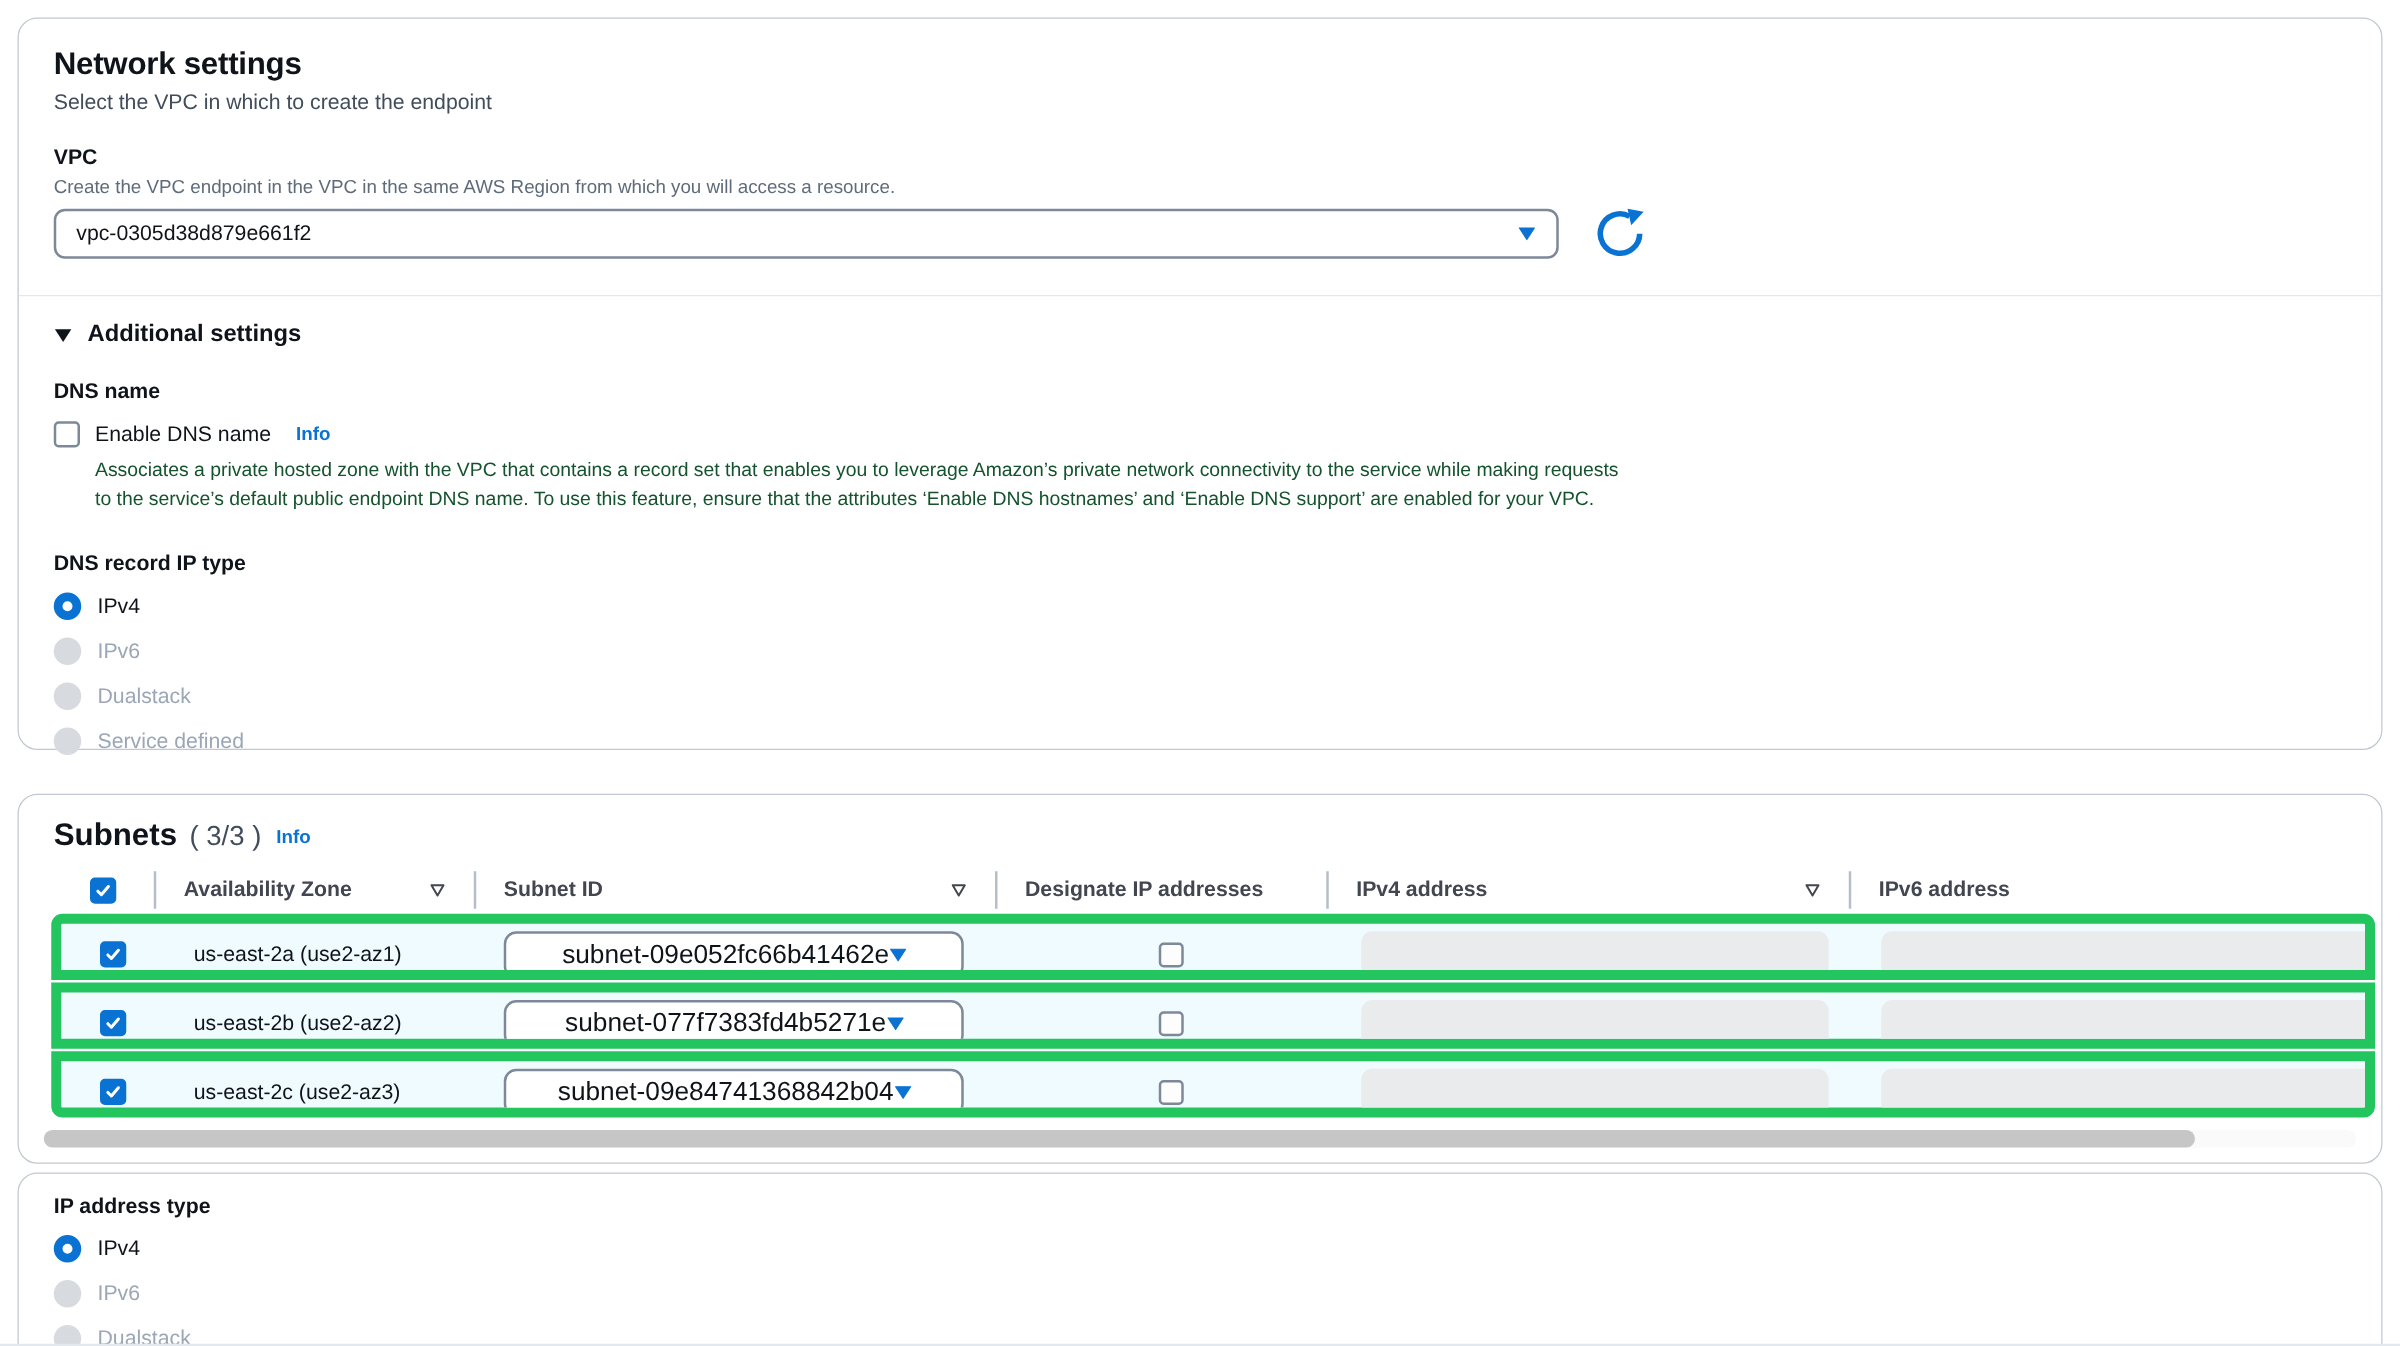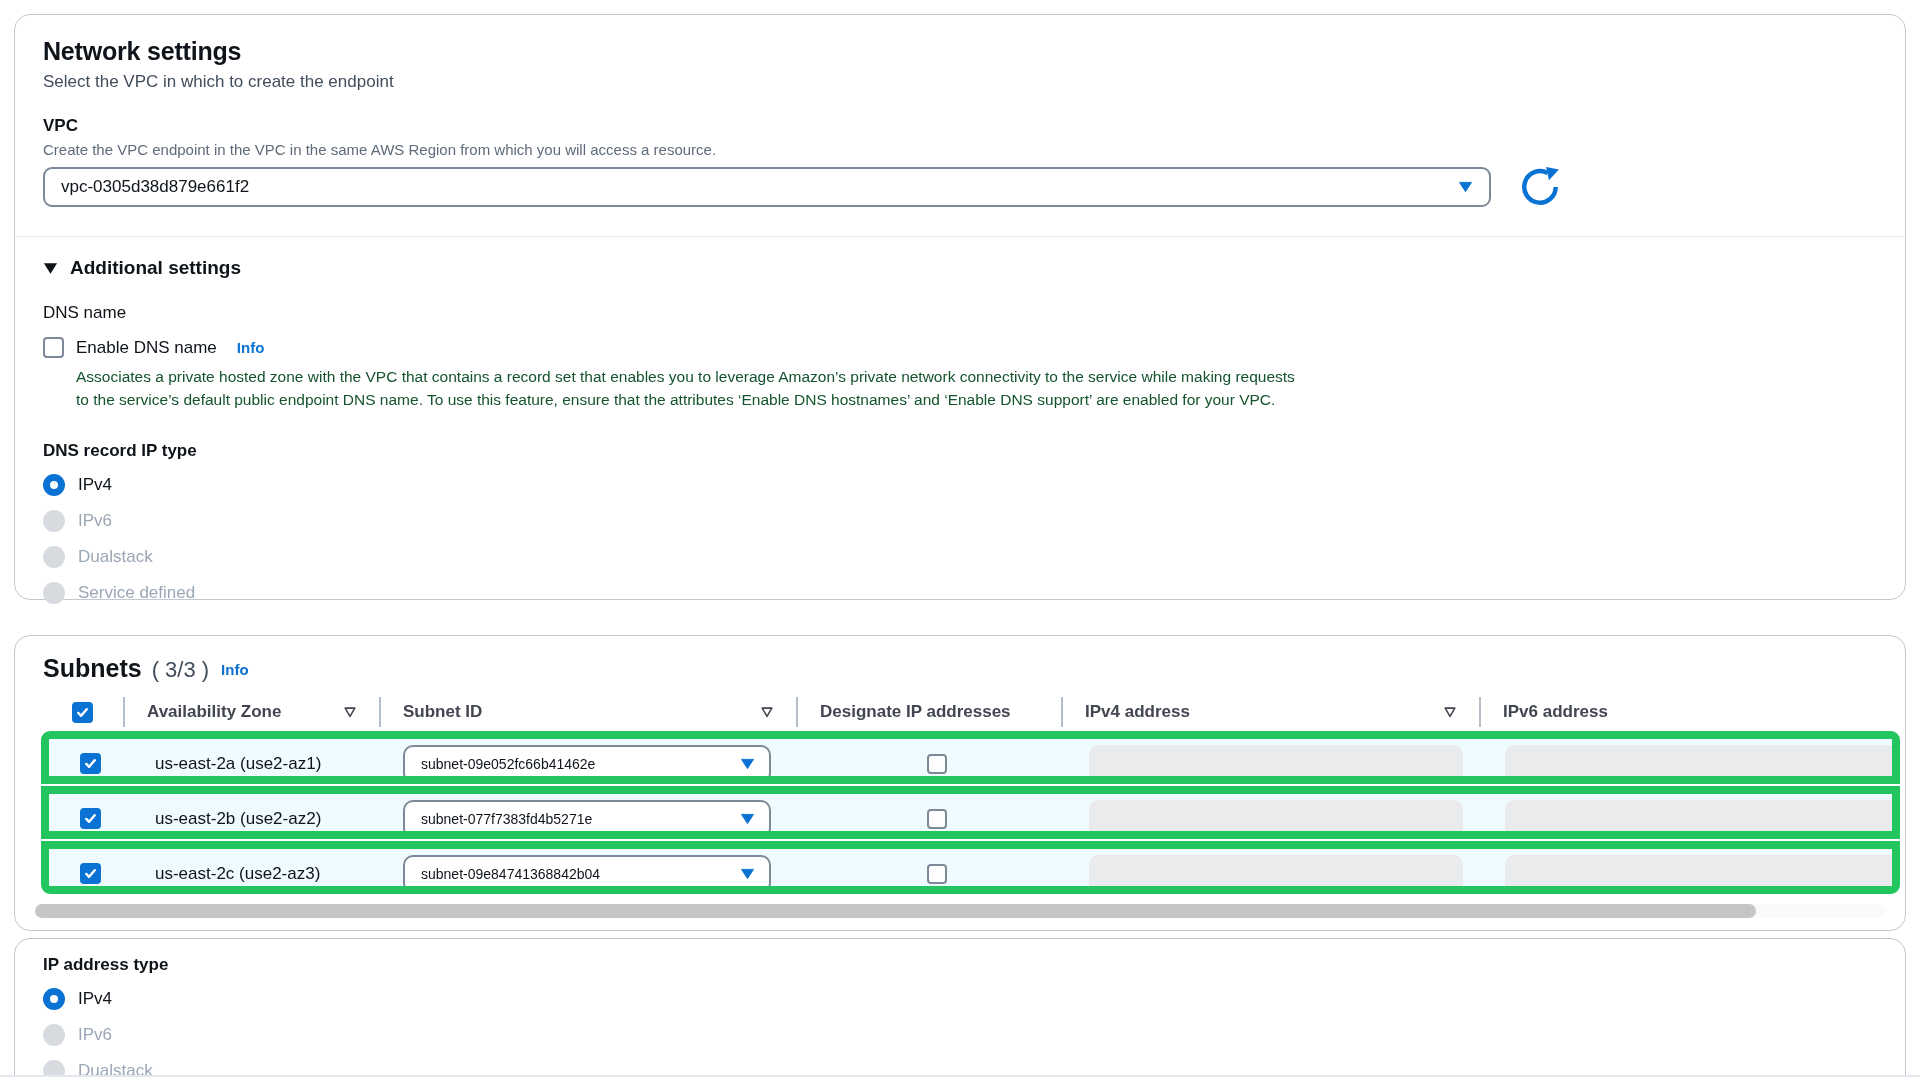--- a/index.html
+++ b/index.html
@@ -21,38 +21,38 @@
   #card-ip      { top:938px; height:166px; padding:16px 28px 0 28px; }
 
   
   .card-title { font-size:25px; font-weight:700; line-height:32px; letter-spacing:-0.2px; }
   .card-subtitle { font-size:17px; color:#414d5c; margin-top:5px; }
   .field-label { font-size:17px; font-weight:700; margin-top:24px; }
   .field-desc { font-size:15px; color:#5f6b7a; margin-top:5px; }
 
   .vpc-row { display:flex; align-items:center; margin-top:8px; gap:28px; }
   .select-box {
-    width:1448px; height:40px;
+    width:1204px; height:40px;
     border:2px solid #7d8998; border-radius:9px;
     background:#fff;
     display:flex; align-items:center; justify-content:space-between;
     padding:0 16px 0 16px;
     font-size:17px; cursor:pointer;
   }
   .caret-down { width:15px; height:12px; flex:0 0 auto; }
   .refresh-btn { width:42px; height:42px; border:none; background:transparent; cursor:pointer; padding:0; }
   .refresh-btn svg { width:42px; height:42px; display:block; }
 
   .divider { height:1px; background:#e4e9f0; margin:28px -28px 0 -28px; }
 
   .expander { display:flex; align-items:center; gap:12px; margin-top:20px; cursor:pointer; }
   .expander-caret { width:15px; height:13px; }
   .expander-label { font-size:19px; font-weight:700; }
 
-  .dns-label { font-size:17px; font-weight:400; margin-top:24px; }
+  .dns-label { font-size:17px; font-weight:700; margin-top:24px; }
   .checkbox-row { display:flex; align-items:center; gap:12px; margin-top:14px; }
   .cb {
     width:21px; height:21px; border-radius:4px; flex:0 0 auto;
     border:2px solid #7d8998; background:#fff; cursor:pointer;
     display:flex; align-items:center; justify-content:center;
   }
   .cb.checked { background:#0972d3; border-color:#0972d3; }
   .cb svg { width:15px; height:15px; display:block; }
   .checkbox-label { font-size:17px; }
   .info-link { font-size:15px; font-weight:700; color:#0972d3; margin-left:8px; cursor:pointer; text-decoration:none; }
@@ -103,22 +103,22 @@
   .cell-select { justify-content:center; }
   .cell-az { padding-left:24px; font-size:17px; color:#0f141a; }
   .cell-subnet { padding-left:16px; }
   .cell-designate { justify-content:center; }
   .cell-ipv4 { padding-left:20px; }
   .cell-ipv6 { padding-left:18px; }
 
   .subnet-select {
     width:368px; height:38px;
     border:2px solid #7d8998; border-radius:10px; background:#fff;
-    display:flex; align-items:center; justify-content:space-between;
-    padding:0 14px 0 16px; font-size:14px; cursor:pointer;
+    display:flex; align-items:center; justify-content:center;
+    padding:0 14px 0 16px; font-size:21px; cursor:pointer;
   }
   .designate-cb { width:20px; height:20px; border-radius:4px; border:2px solid #7d8998; background:#fdfdfd; cursor:pointer; }
   .disabled-field { height:38px; background:#e9ebed; border-radius:9px; }
   .disabled-field.ipv4 { width:374px; }
   .disabled-field.ipv6 { width:440px; }
 
   .hscroll {
     margin:10px 20px 0 20px; height:14px;
     background:#fafafa; border-radius:7px; position:relative;
   }

